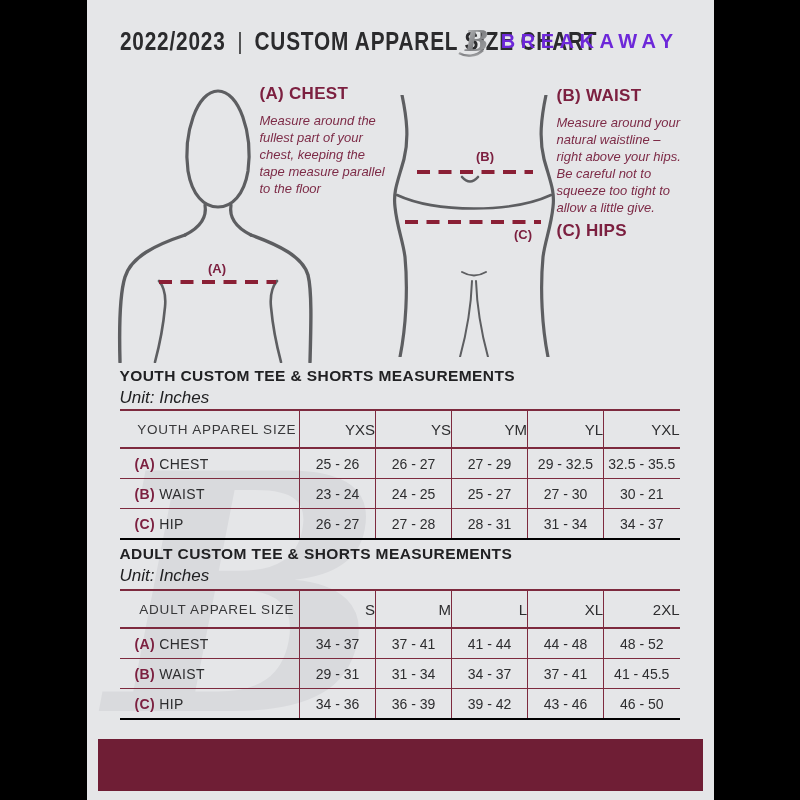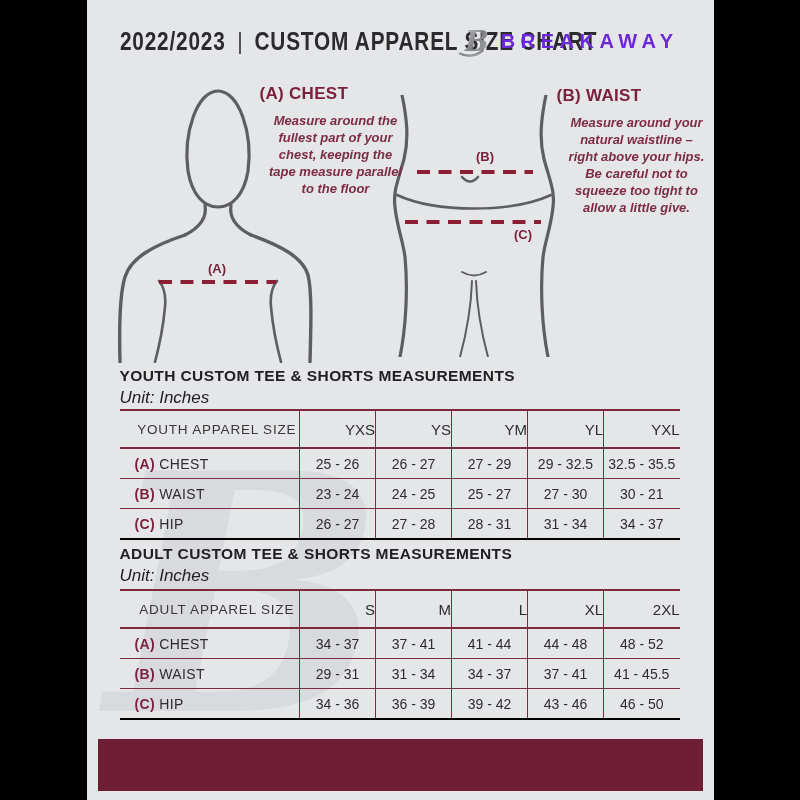--- a/index.html
+++ b/index.html
@@ -29,22 +29,22 @@
   }
   .hdr-divider{font-size:24px;color:#2b2b2d;font-weight:400;padding:0 2px;}
   .brand{position:absolute;right:35px;top:0;height:42px;display:flex;align-items:center;gap:13px;}
   .brand-name{font-weight:700;font-size:20px;letter-spacing:5.5px;color:#6d28d9;}
   
   .instr{position:absolute;z-index:2;}
   .instr h3{
     margin:0 0 8px 0;font-size:17px;font-weight:700;color:#7c2040;letter-spacing:.3px;
   }
   .instr p{
-    margin:8px;font-size:13px;font-style:italic;font-weight:700;
-    color:#7d2b47;line-height:17px;white-space:pre-line;text-align:center;
+    margin:0;font-size:13px;font-style:italic;font-weight:400;
+    color:#7d2b47;line-height:17px;white-space:pre-line;
   }
   
   .fig{position:absolute;z-index:1;}
   .fig path{fill:none;stroke:#5d5e61;stroke-linecap:round;}
   .fig .dash{stroke:#8a1f35;stroke-width:4;stroke-dasharray:13 8.5;stroke-linecap:butt;}
   .fig text{font-family:"Liberation Sans",sans-serif;font-weight:700;font-size:13px;fill:#7c2040;}
   
   .tbl-head{position:absolute;left:33px;width:560px;text-align:left;z-index:2;}
   .tbl-title{font-size:15.5px;font-weight:700;color:#212123;letter-spacing:.4px;}
   .tbl-unit{font-size:17px;font-style:italic;color:#212123;margin-top:3px;}
@@ -147,20 +147,21 @@
   <div class="instr" style="left:470px;top:86px;width:160px;">
     <h3>(B) WAIST</h3>
     <p>Measure around your
 natural waistline –
 right above your hips.
 Be careful not to
 squeeze too tight to
 allow a little give.</p>
   </div>
   <div class="instr" style="left:470px;top:221px;width:162px;">
+    <h3>(C) HIPS</h3>
   </div>
 
   <div class="tbl-head" id="y-head">
     <div class="tbl-title">YOUTH CUSTOM TEE &amp; SHORTS MEASUREMENTS</div>
     <div class="tbl-unit">Unit: Inches</div>
   </div>
   <table class="size" id="y-table">
     <colgroup>
         <col class="c0">
         <col class="cn">

